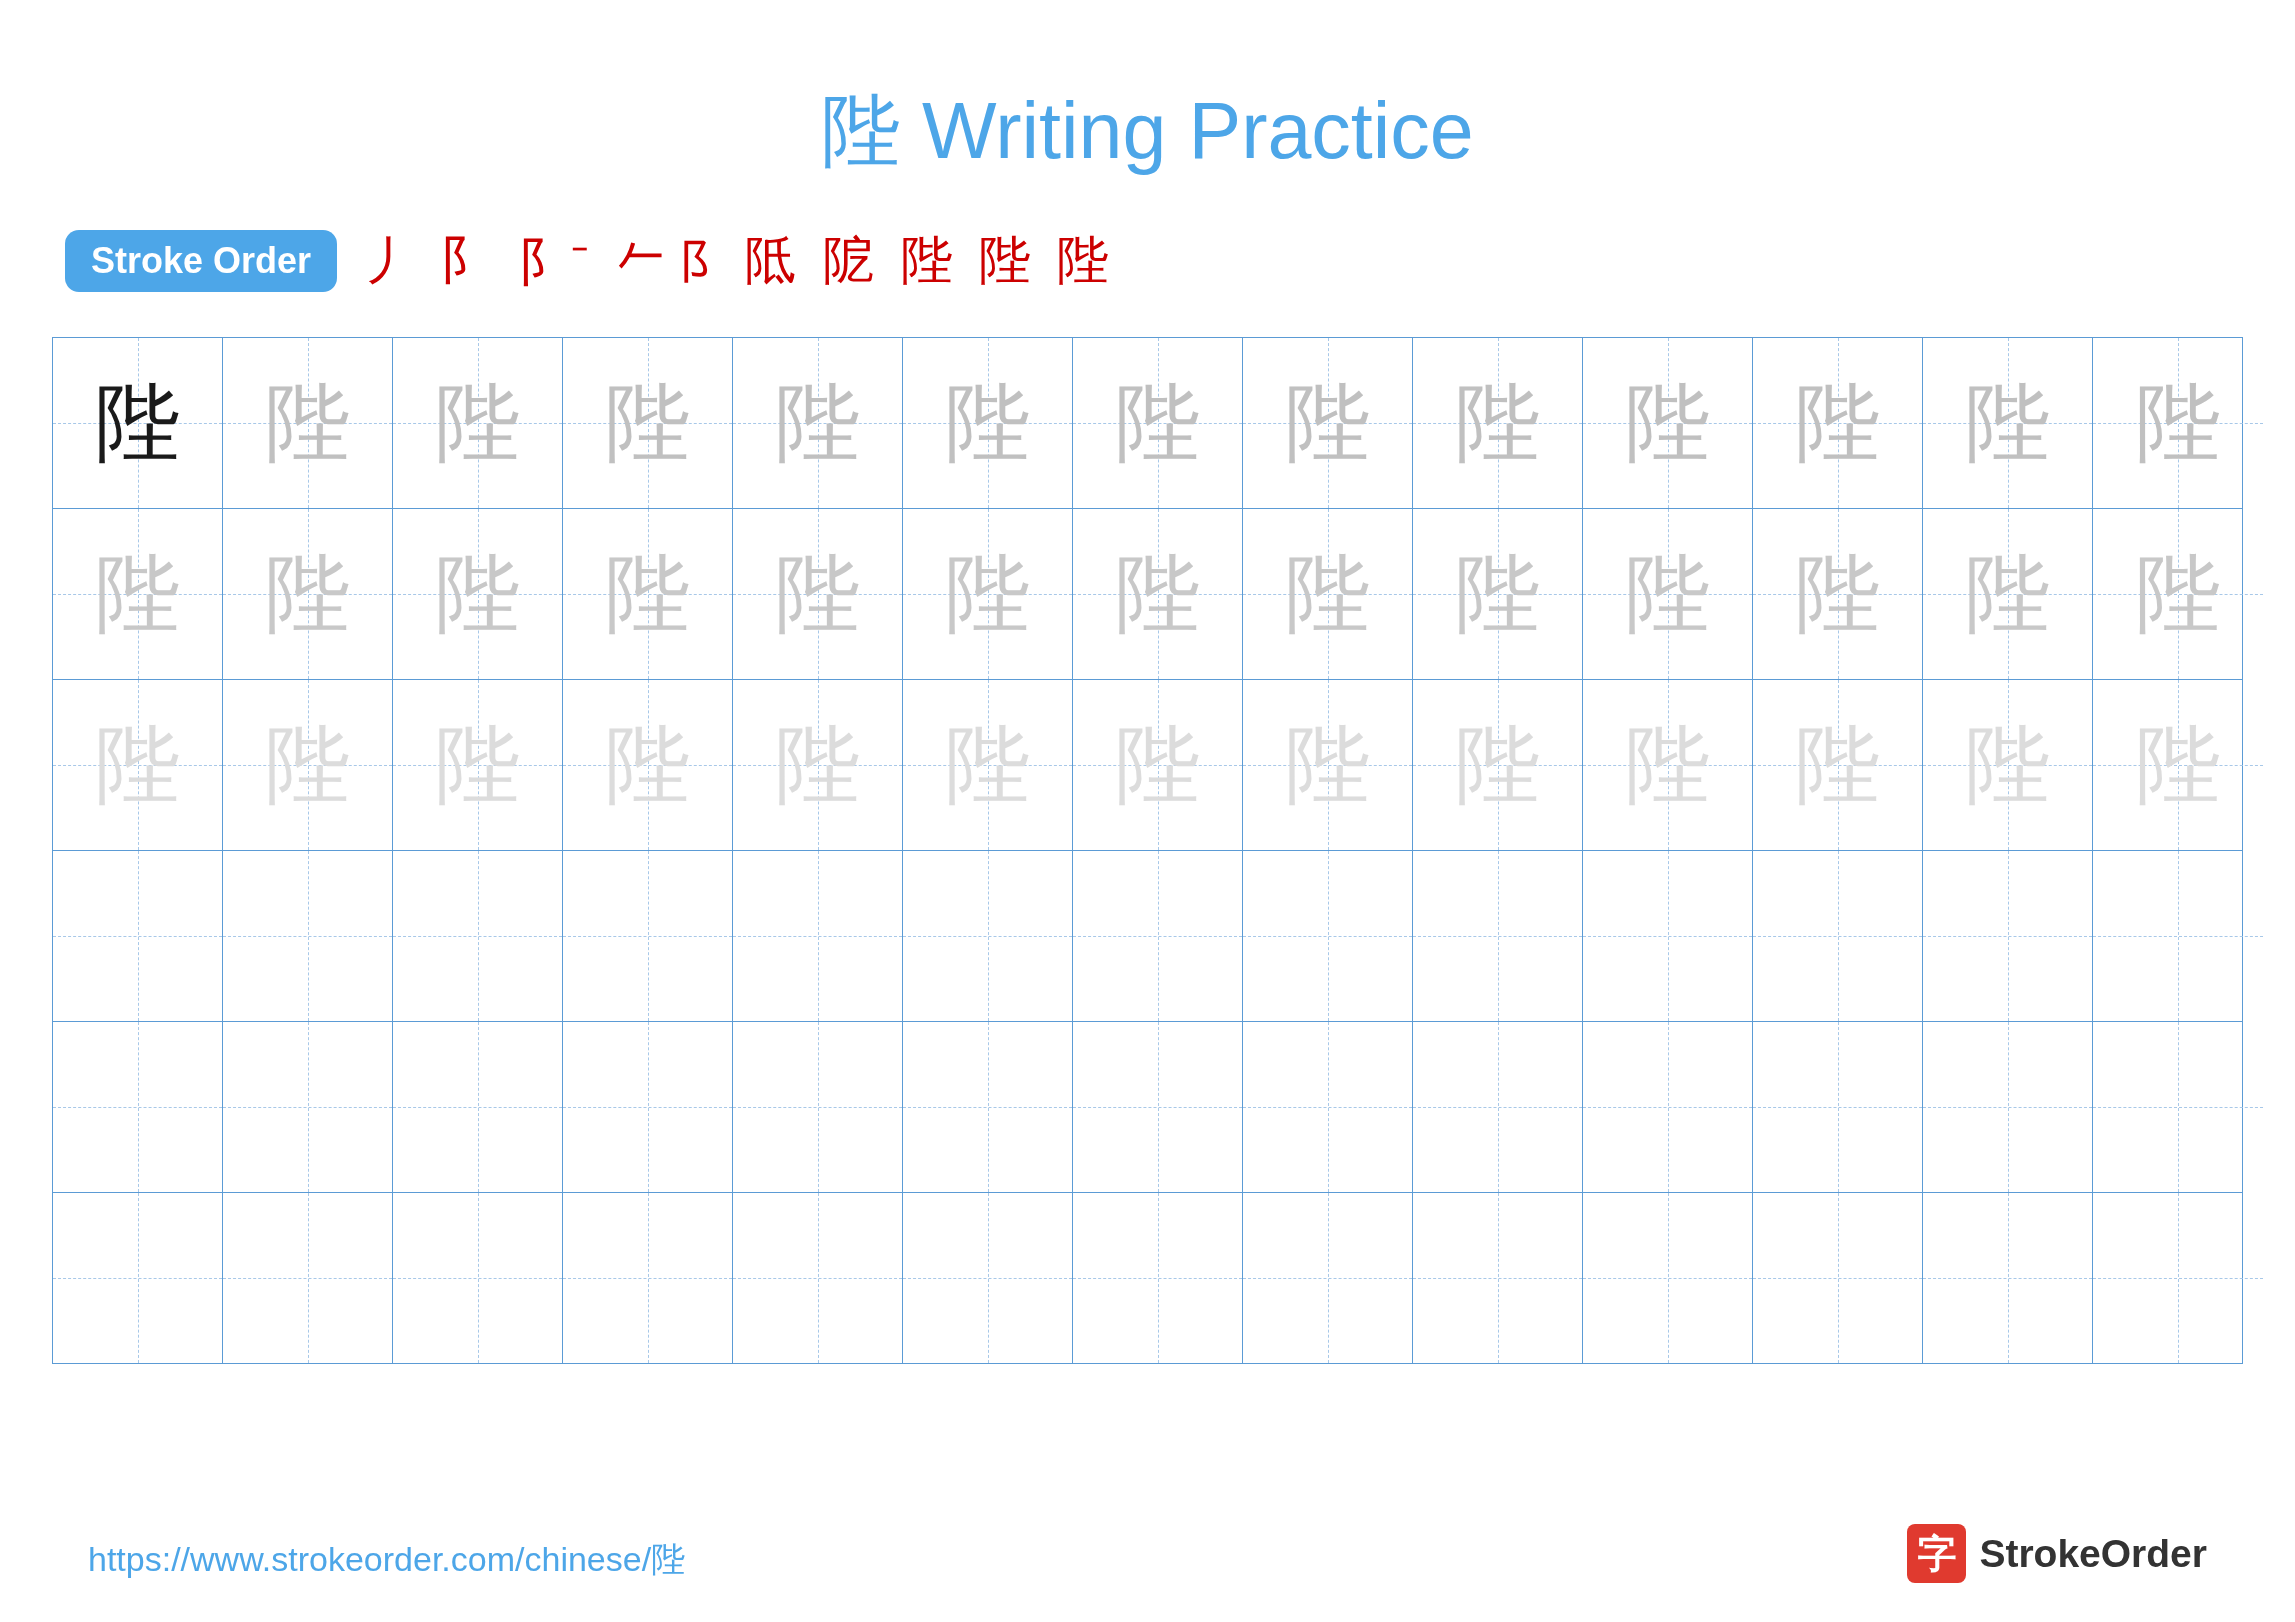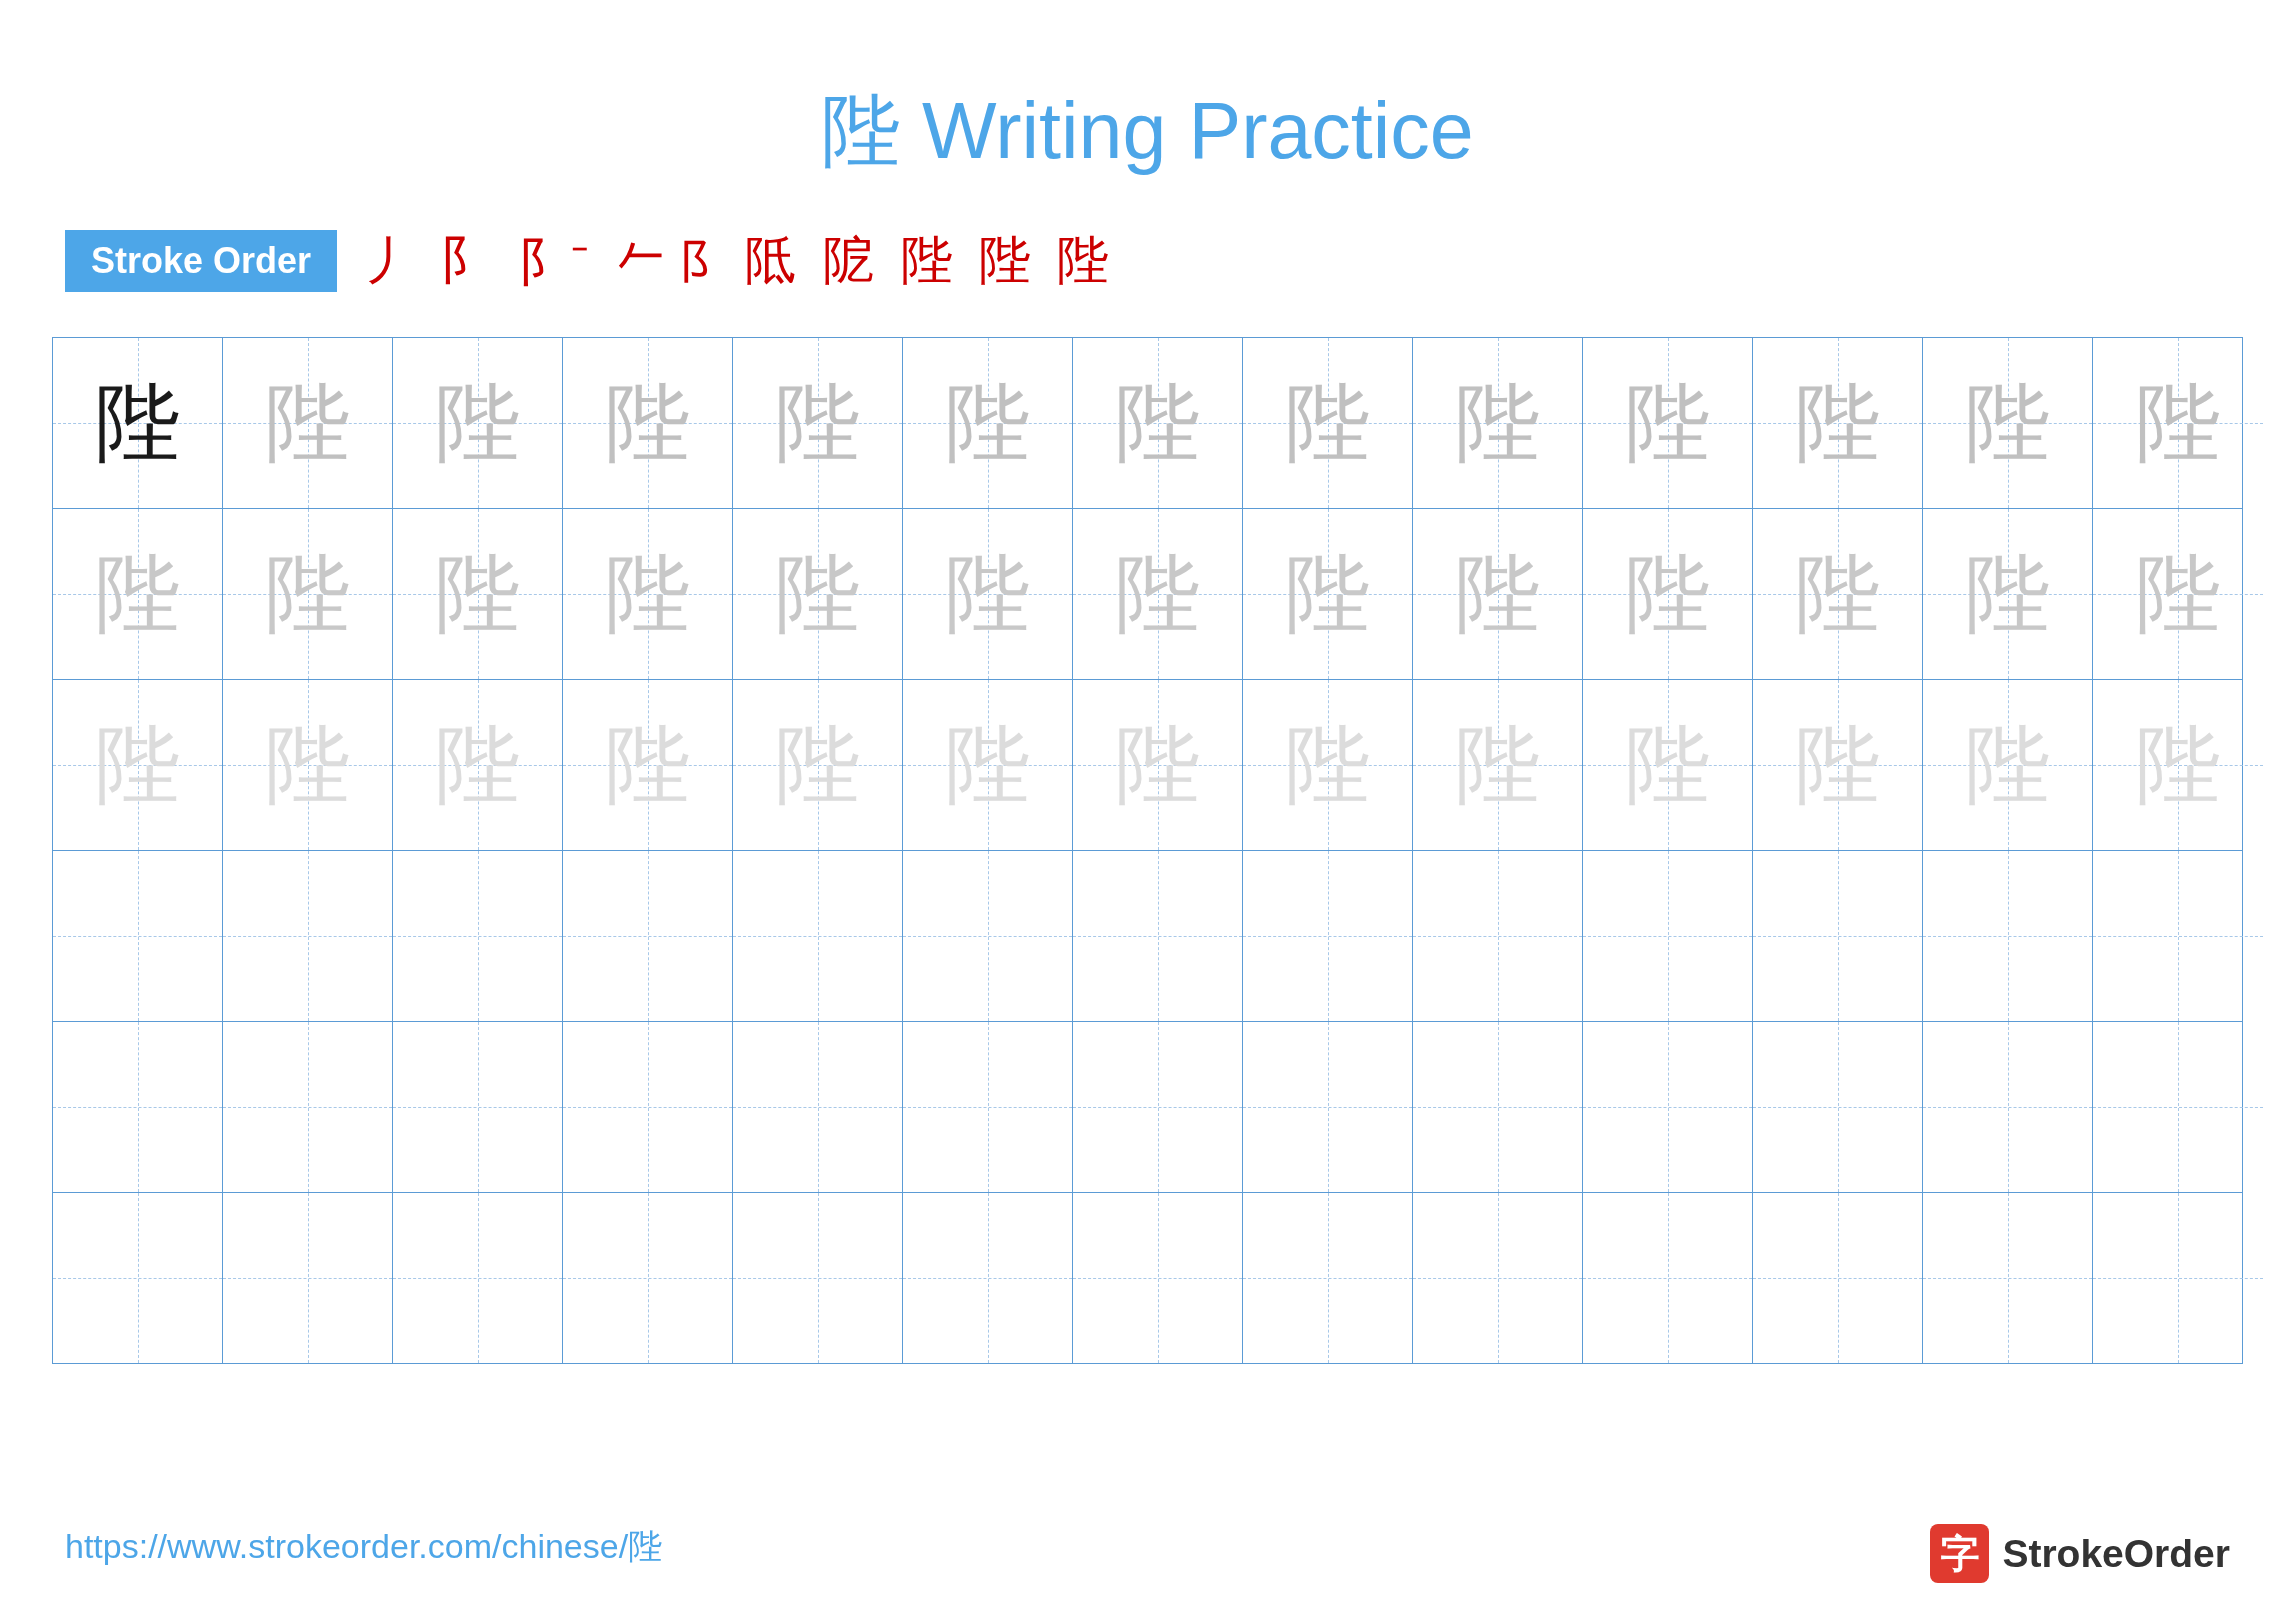--- a/index.html
+++ b/index.html
@@ -27,21 +27,21 @@
       padding: 0 65px 39px 65px;
       gap: 26px;
     }
 
     .stroke-order-badge {
       background: #4da6e8;
       color: white;
       font-size: 36px;
       font-weight: bold;
       padding: 9.8px 26px;
-      border-radius: 0;
+      border-radius: 14px;
       white-space: nowrap;
     }
 
     .stroke-sequence {
       display: flex;
       align-items: center;
       gap: 26px;
       font-size: 52px;
       color: #cc0000;
     }
@@ -116,22 +116,22 @@
     }
 
     
     .footer {
       position: absolute;
       bottom: 39px;
       left: 0;
       right: 0;
       display: flex;
       justify-content: space-between;
-      align-items: flex-start;
-      padding: 0 65px;
+      align-items: flex-end;
+      padding: 0 88px;
     }
 
     .footer-url {
       font-size: 34px;
       color: #4da6e8;
     }
 
     .footer-brand {
       display: flex;
       align-items: center;

